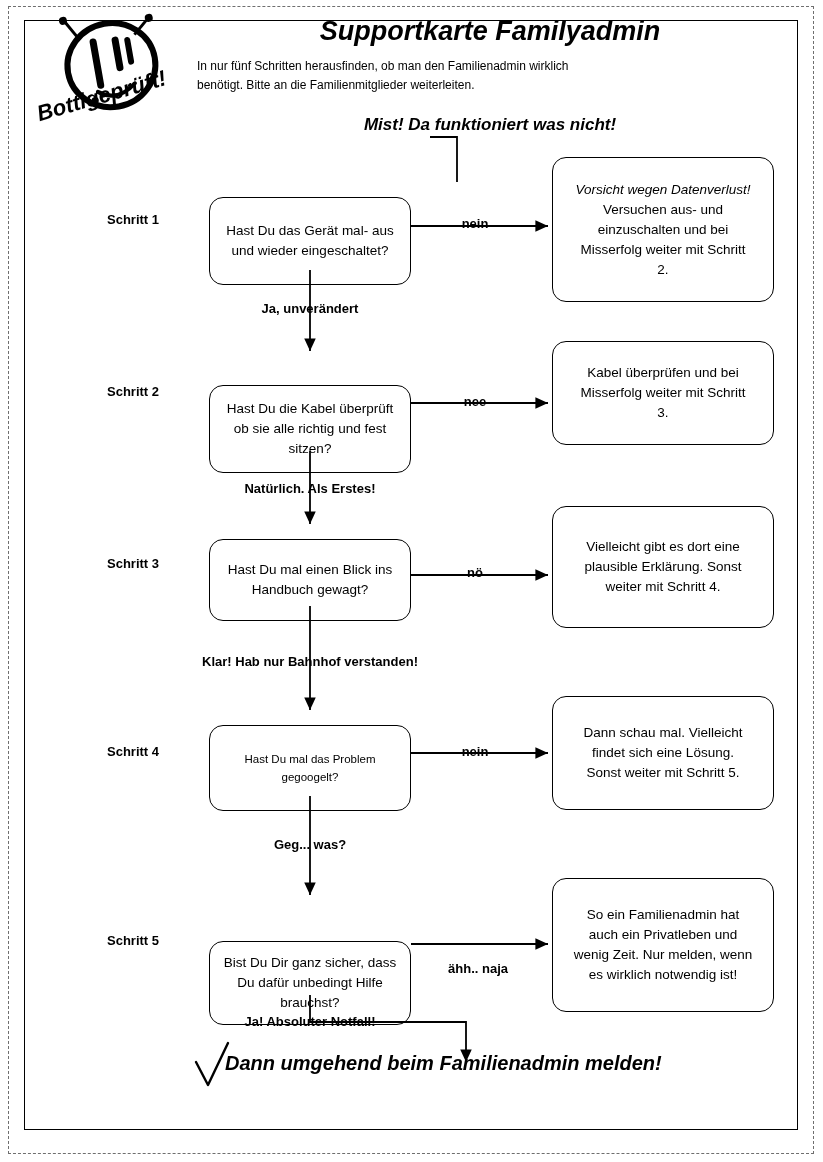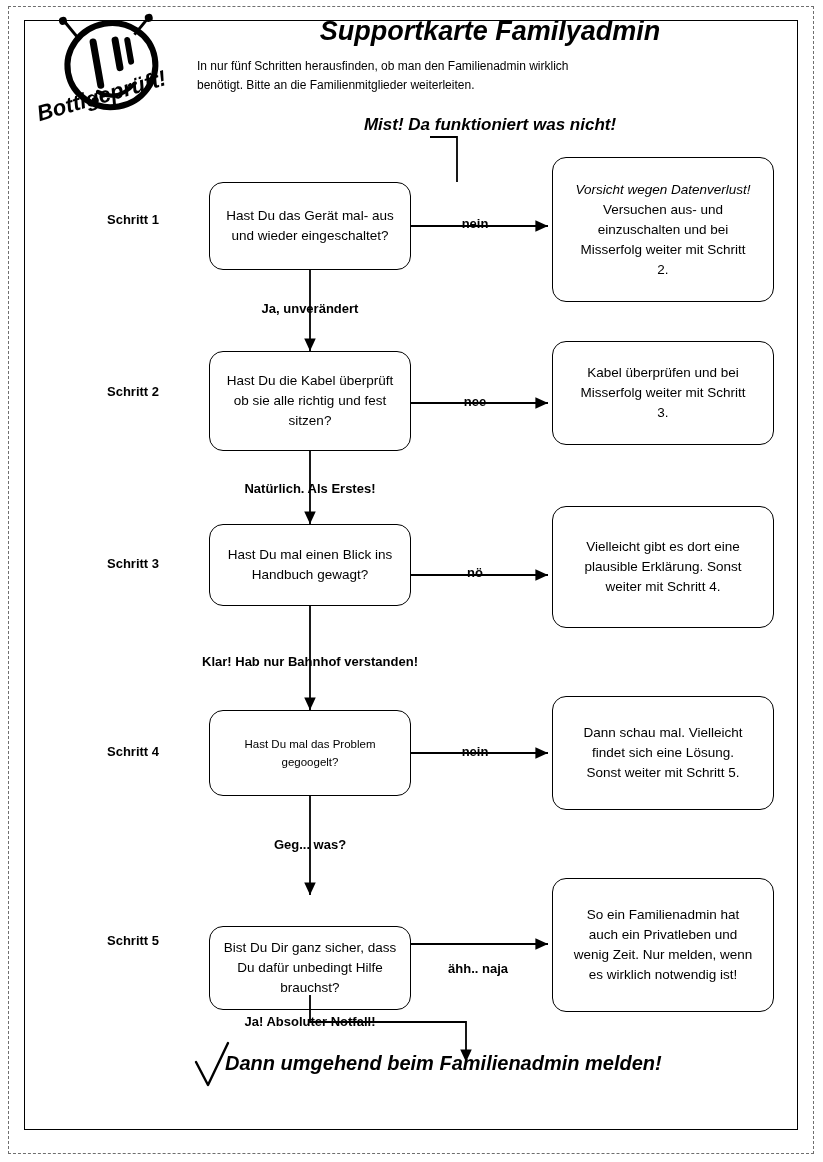--- a/index.html
+++ b/index.html
@@ -104,20 +104,21 @@
     border: 1.6px solid #000;
     border-radius: 14px;
     box-sizing: border-box;
     display: flex;
     align-items: center;
     justify-content: center;
     text-align: center;
     font-size: 13.5px;
     line-height: 20px;
     padding: 6px 12px;
+    margin-top: 15px;
   }
   .abox {
     position: absolute;
     left: 552px;
     width: 222px;
     border: 1.6px solid #000;
     border-radius: 14px;
     box-sizing: border-box;
     display: flex;
     align-items: center;
@@ -200,21 +201,21 @@
   <div class="step-label" style="left:78px; top:212px;">Schritt 1</div>
   <div class="qbox" style="top:182px; height:88px;">Hast Du das Gerät mal- aus und wieder eingeschaltet?</div>
   <div class="ans-label" style="left:445px; top:216px; width:60px;">nein</div>
   <div class="abox italic" style="top:157px; height:145px; flex-direction:column;">
     <span>Vorsicht wegen Datenverlust!</span>
     <span class="first-line-italic" style="font-style:normal;">Versuchen aus- und einzuschalten und bei Misserfolg weiter mit Schritt 2.</span>
   </div>
   <div class="down-label" style="left:130px; top:301px;">Ja, unverändert</div>
 
   <div class="step-label" style="left:78px; top:384px;">Schritt 2</div>
-  <div class="qbox" style="top:351px; height:100px;">Hast Du die Kabel überprüft ob sie alle richtig und fest sitzen?</div>
+  <div class="qbox" style="top:370px; height:88px;">Hast Du die Kabel überprüft ob sie alle richtig und fest sitzen?</div>
   <div class="ans-label" style="left:445px; top:394px; width:60px;">nee</div>
   <div class="abox" style="top:341px; height:104px;">Kabel überprüfen und bei Misserfolg weiter mit Schritt 3.</div>
   <div class="down-label" style="left:130px; top:481px;">Natürlich. Als Erstes!</div>
 
   <div class="step-label" style="left:78px; top:556px;">Schritt 3</div>
   <div class="qbox" style="top:524px; height:82px;">Hast Du mal einen Blick ins Handbuch gewagt?</div>
   <div class="ans-label" style="left:445px; top:565px; width:60px;">nö</div>
   <div class="abox" style="top:506px; height:122px;">Vielleicht gibt es dort eine plausible Erklärung. Sonst weiter mit Schritt 4.</div>
   <div class="down-label" style="left:130px; top:654px;">Klar! Hab nur Bahnhof verstanden!</div>
 

